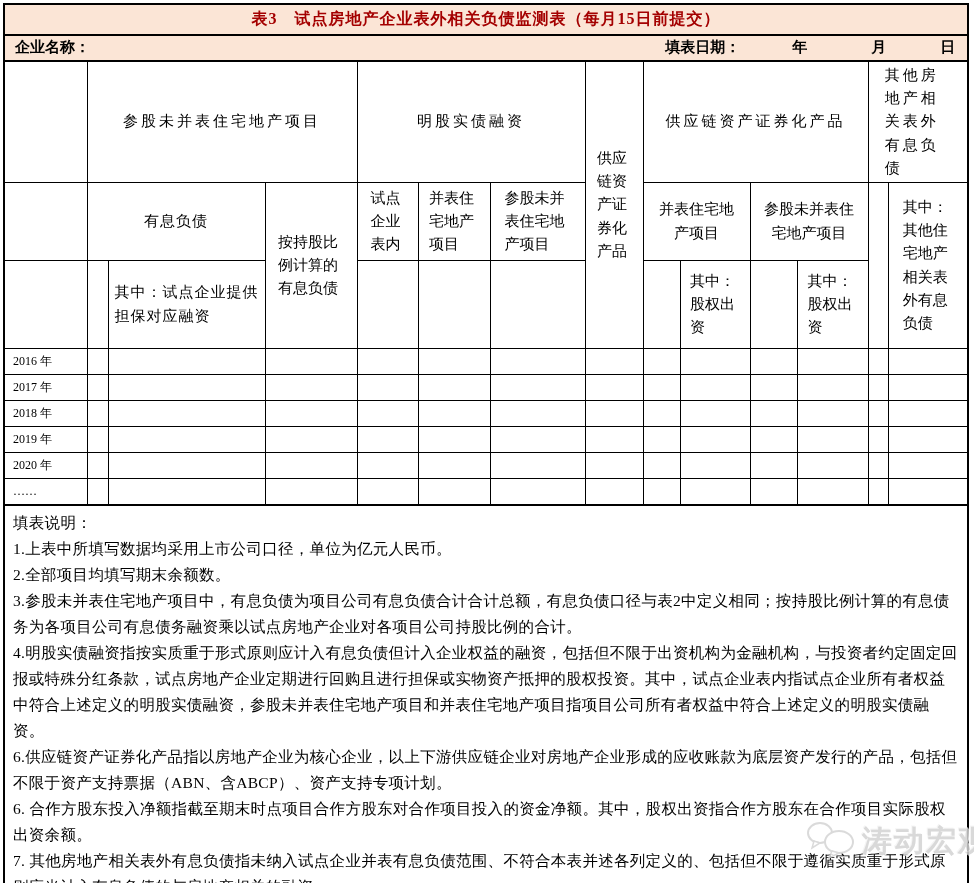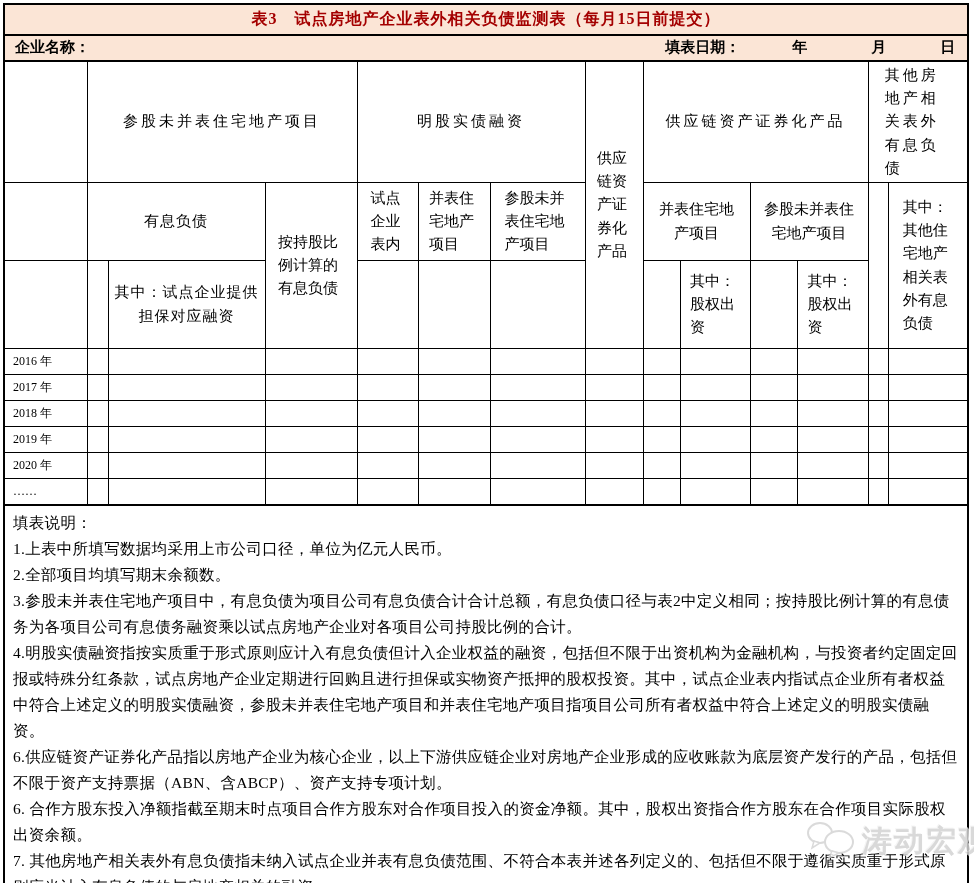--- a/index.html
+++ b/index.html
@@ -182,21 +182,21 @@
       </td>
       <td rowspan="2"></td>
       <td rowspan="2" class="why">
         <div class="iw50 hcell">其中：其他住宅地产相关表外有息负债</div>
       </td>
     </tr>
 
     <tr class="band3">
       <td></td>
       <td></td>
-      <td style="text-align:center;padding:2px 6px;" class="hcell">其中：试点企业提供担保对应融资</td>
+      <td style="text-align:left;padding:2px 6px;" class="hcell">其中：试点企业提供担保对应融资</td>
       <td></td>
       <td></td>
       <td></td>
       <td></td>
       <td>
         <div class="iw50 hcell">其中：股权出资</div>
       </td>
       <td></td>
       <td>
         <div class="iw50 hcell">其中：股权出资</div>

